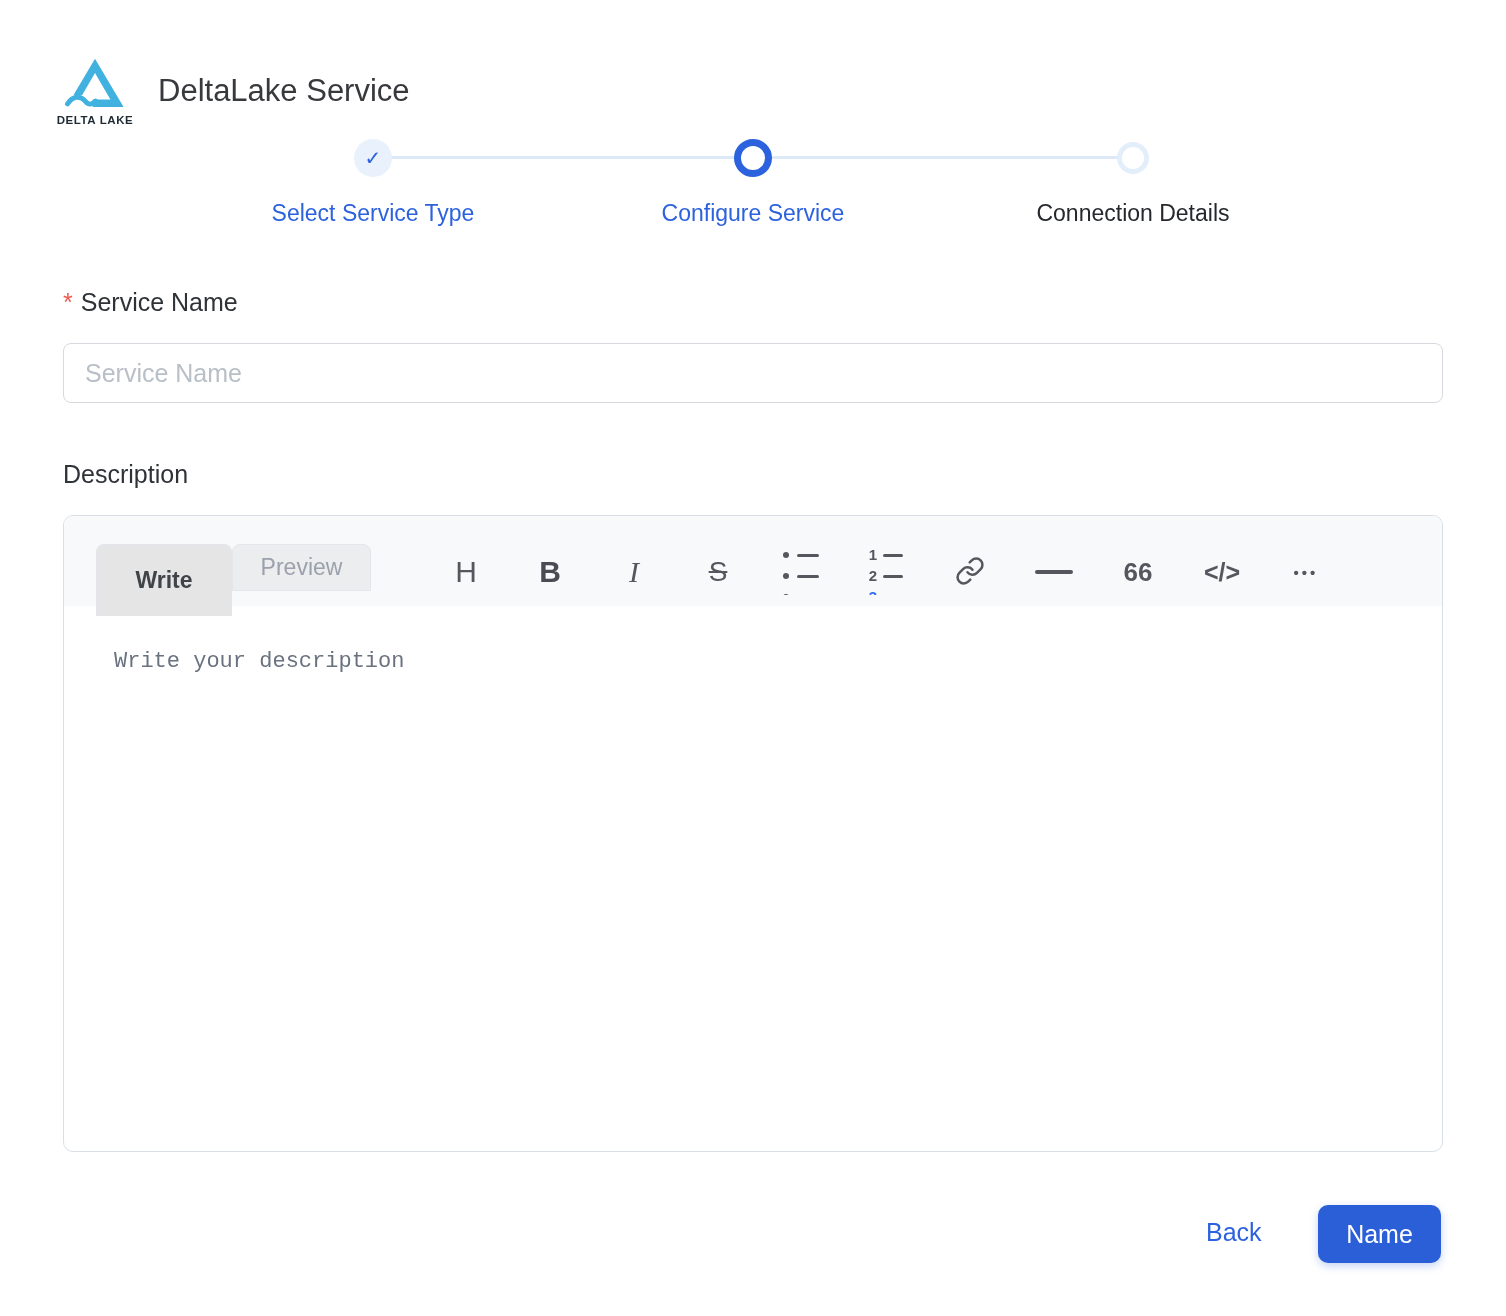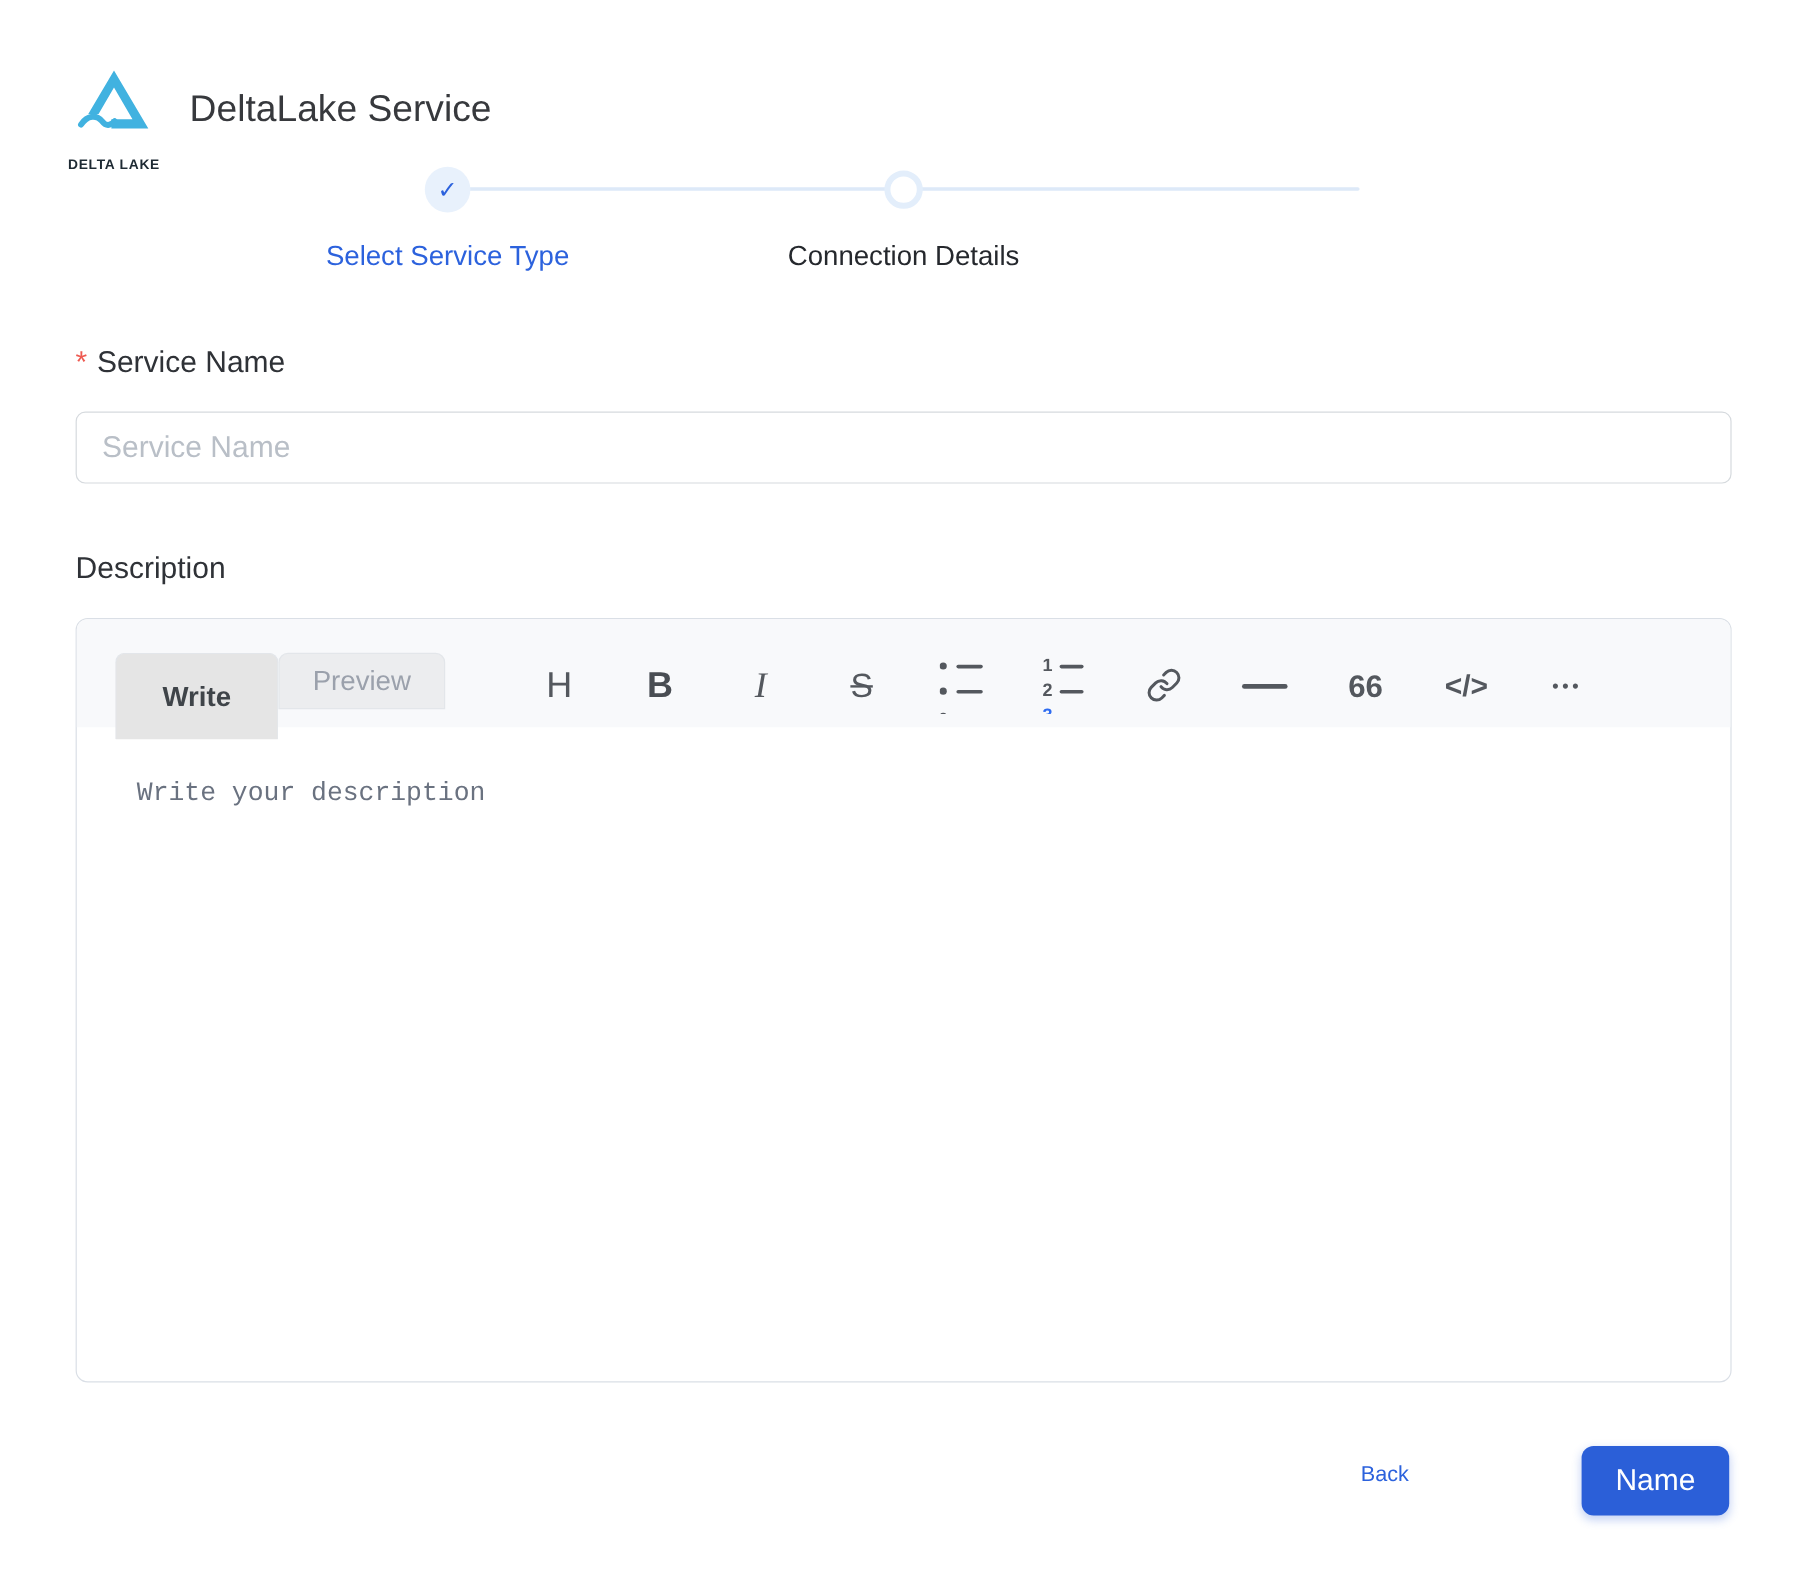--- a/index.html
+++ b/index.html
@@ -8,21 +8,21 @@
     width: 1506px; height: 1316px;
     position: relative;
     font-family: "Liberation Sans", "DejaVu Sans", sans-serif;
     color: #303338;
     overflow: hidden;
   }
 
   
   .logo { position: absolute; left: 56px; top: 56px; width: 78px; text-align: center; }
   .logo svg { display: block; margin: 0 auto; }
-  .logo-text { font-size: 11.5px; font-weight: 700; letter-spacing: .6px; color: #1e2a33; display: block; margin-top: 20px; white-space: nowrap; }
+  .logo-text { font-size: 11.5px; font-weight: 700; letter-spacing: .6px; color: #1e2a33; display: block; margin-top: 2px; white-space: nowrap; }
   .page-title { position: absolute; left: 158px; top: 73px; font-size: 31px; font-weight: 500; color: #37393d; }
 
   
   .stepper { position: absolute; left: 183px; top: 138px; width: 1140px; }
   .stepper-track { position: absolute; left: 190px; top: 18px; width: 760px; height: 3px; background: #dde9f8; border-radius: 2px; }
   .steps-row { display: flex; position: relative; }
   .step { width: 380px; display: flex; flex-direction: column; align-items: center; }
   .step-circle { height: 40px; display: flex; align-items: center; justify-content: center; }
   .circle-done { width: 38px; height: 38px; border-radius: 50%; background: #e8f1fc; display: flex; align-items: center; justify-content: center; font-size: 20px; font-weight: 700; color: #2c62dd; }
   .circle-active { width: 38px; height: 38px; border-radius: 50%; background: #ffffff; border: 7px solid #2c62dd; }
@@ -76,21 +76,21 @@
   .hr-icon { width: 38px; height: 4px; border-radius: 2px; background: #54585e; }
   .editor-body { position: absolute; left: 0; right: 0; top: 90px; bottom: 0; }
   .editor-textarea {
     width: 100%; height: 100%; border: none; outline: none; resize: none;
     padding: 43px 50px; font-size: 22px; color: #737373; font-family: Liberation Mono, monospace;
     background: transparent; border-radius: 0 0 10px 10px;
   }
   .editor-textarea::placeholder { color: #6a7280; }
 
   
-  .back-link { position: absolute; left: 1134px; top: 1218px; font-size: 18px; color: #2c62dd; background: none; border: none; cursor: pointer; font-family: inherit; }
+  .back-link { position: absolute; left: 1206px; top: 1218px; font-size: 25px; color: #2c62dd; background: none; border: none; cursor: pointer; font-family: inherit; }
   .next-button {
     position: absolute; left: 1318px; top: 1205px; width: 123px; height: 58px;
     background: #2b5fd8; color: #ffffff; font-size: 25px; border: none; border-radius: 10px;
     cursor: pointer; font-family: inherit; box-shadow: 0 3px 8px rgba(43,95,216,.28);
   }
 </style>
 </head>
 <body>
 
 <div class="logo">
@@ -111,20 +111,26 @@
     <div class="step">
       <div class="step-circle">
           <div class="circle-done">
             <span>✓</span>
           </div>
         </div>
       <div class="step-label blue">Select Service Type</div>
     </div>
     <div class="step">
       <div class="step-circle">
+          <div class="circle-active"></div>
+        </div>
+      <div class="step-label blue">Configure Service</div>
+    </div>
+    <div class="step">
+      <div class="step-circle">
           <div class="circle-upcoming"></div>
         </div>
       <div class="step-label dark">Connection Details</div>
     </div>
   </div>
 </div>
 
 <div class="field-label service-name-label">
   <span class="req">*</span><span>Service Name</span>
 </div>

